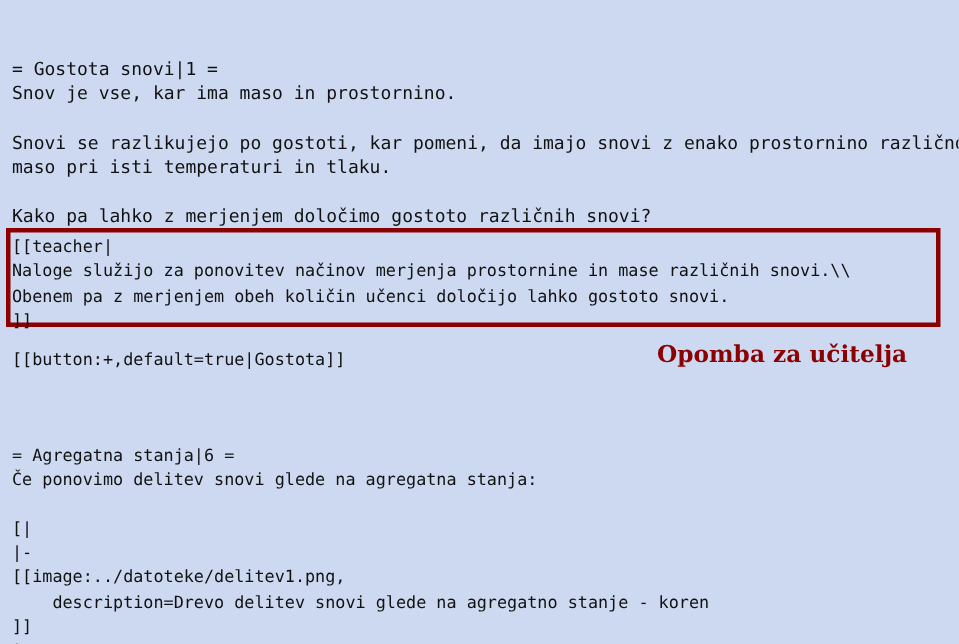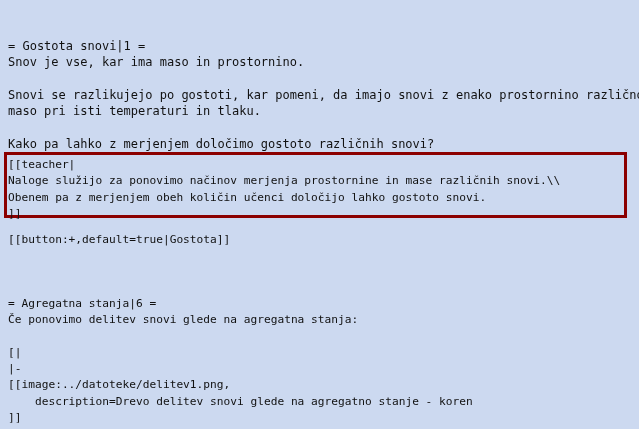--- a/index.html
+++ b/index.html
@@ -97,26 +97,27 @@
 Snov je vse, kar ima maso in prostornino.
 
 Snovi se razlikujejo po gostoti, kar pomeni, da imajo snovi z enako prostornino različno
 maso pri isti temperaturi in tlaku.
 
 Kako pa lahko z merjenjem določimo gostoto različnih snovi?</div>
 
   <div class="highlight-box"></div>
 
   <div class="teacher-text">[[teacher|
-Naloge služijo za ponovimo načinov merjenja prostornine in mase različnih snovi.\\
+Naloge služijo za ponovitev načinov merjenja prostornine in mase različnih snovi.\\
 Obenem pa z merjenjem obeh količin učenci določijo lahko gostoto snovi.
 ]]</div>
 
   <div class="button-line">[[button:+,default=true|Gostota]]</div>
 
+  <div class="annotation">Opomba za učitelja</div>
 
   <div class="block-bottom">= Agregatna stanja|6 =
 Če ponovimo delitev snovi glede na agregatna stanja:
 
 [|
 |-
 [[image:../datoteke/delitev1.png,
     description=Drevo delitev snovi glede na agregatno stanje - koren
 ]]
 |-</div>

